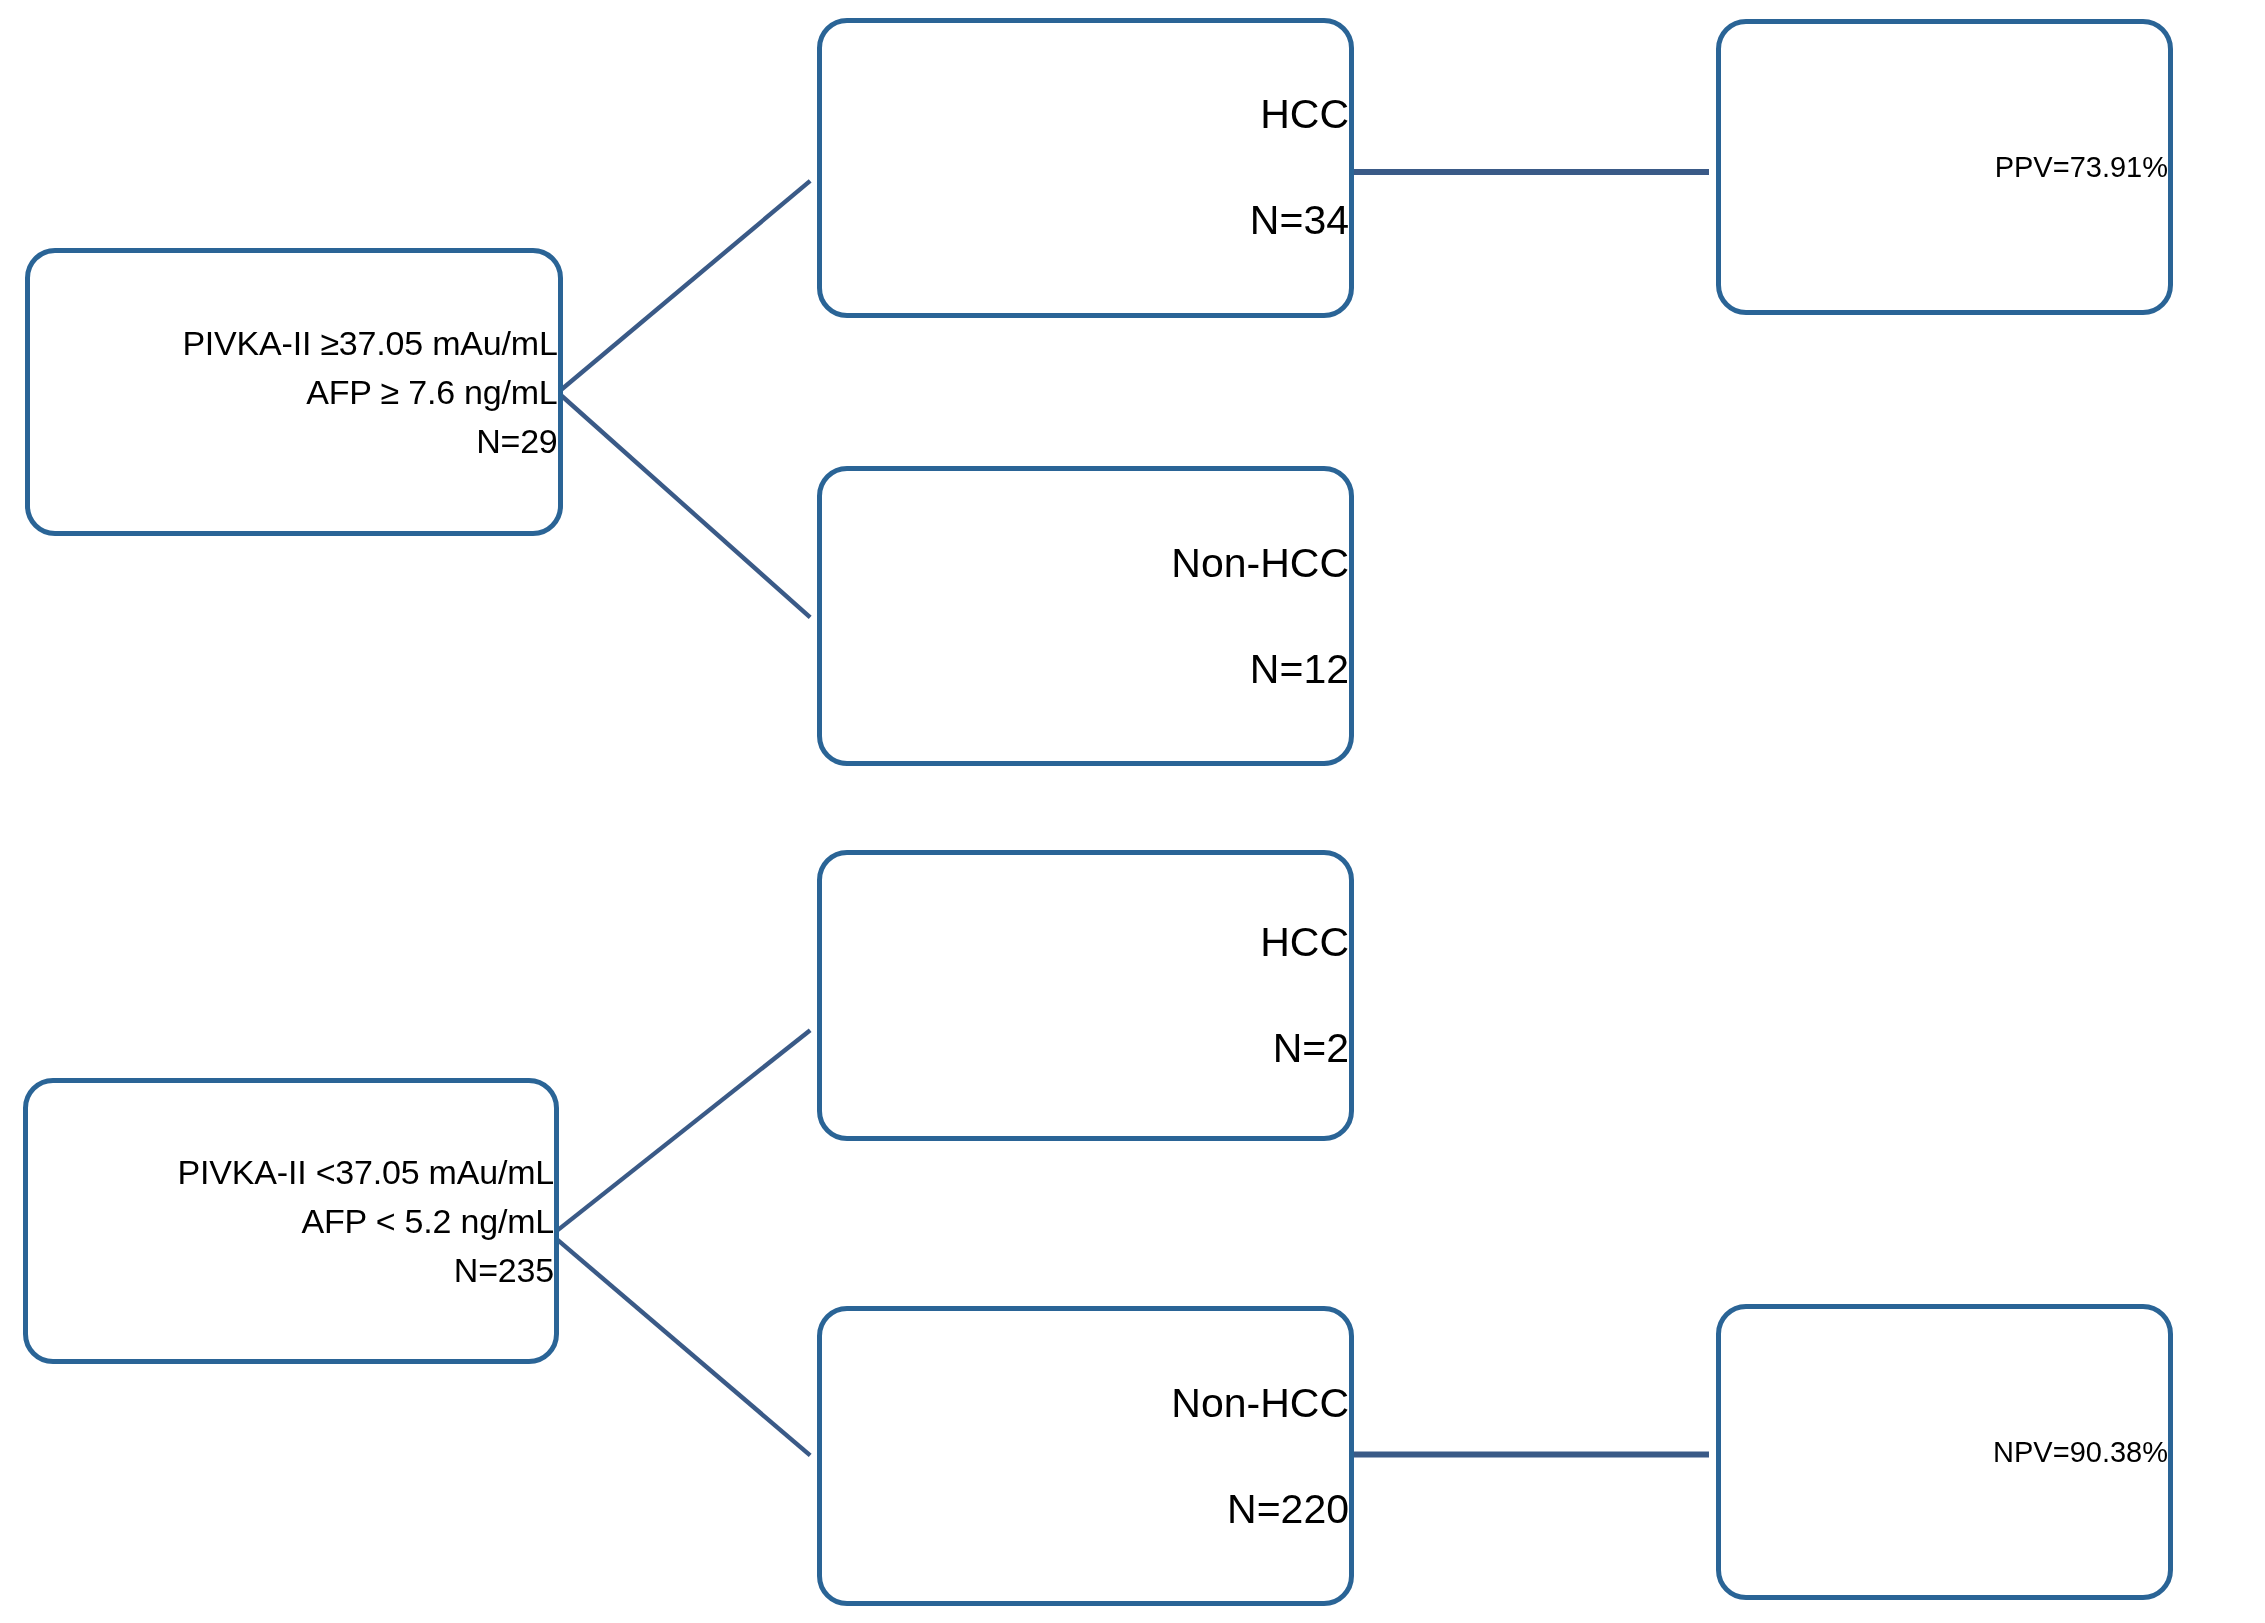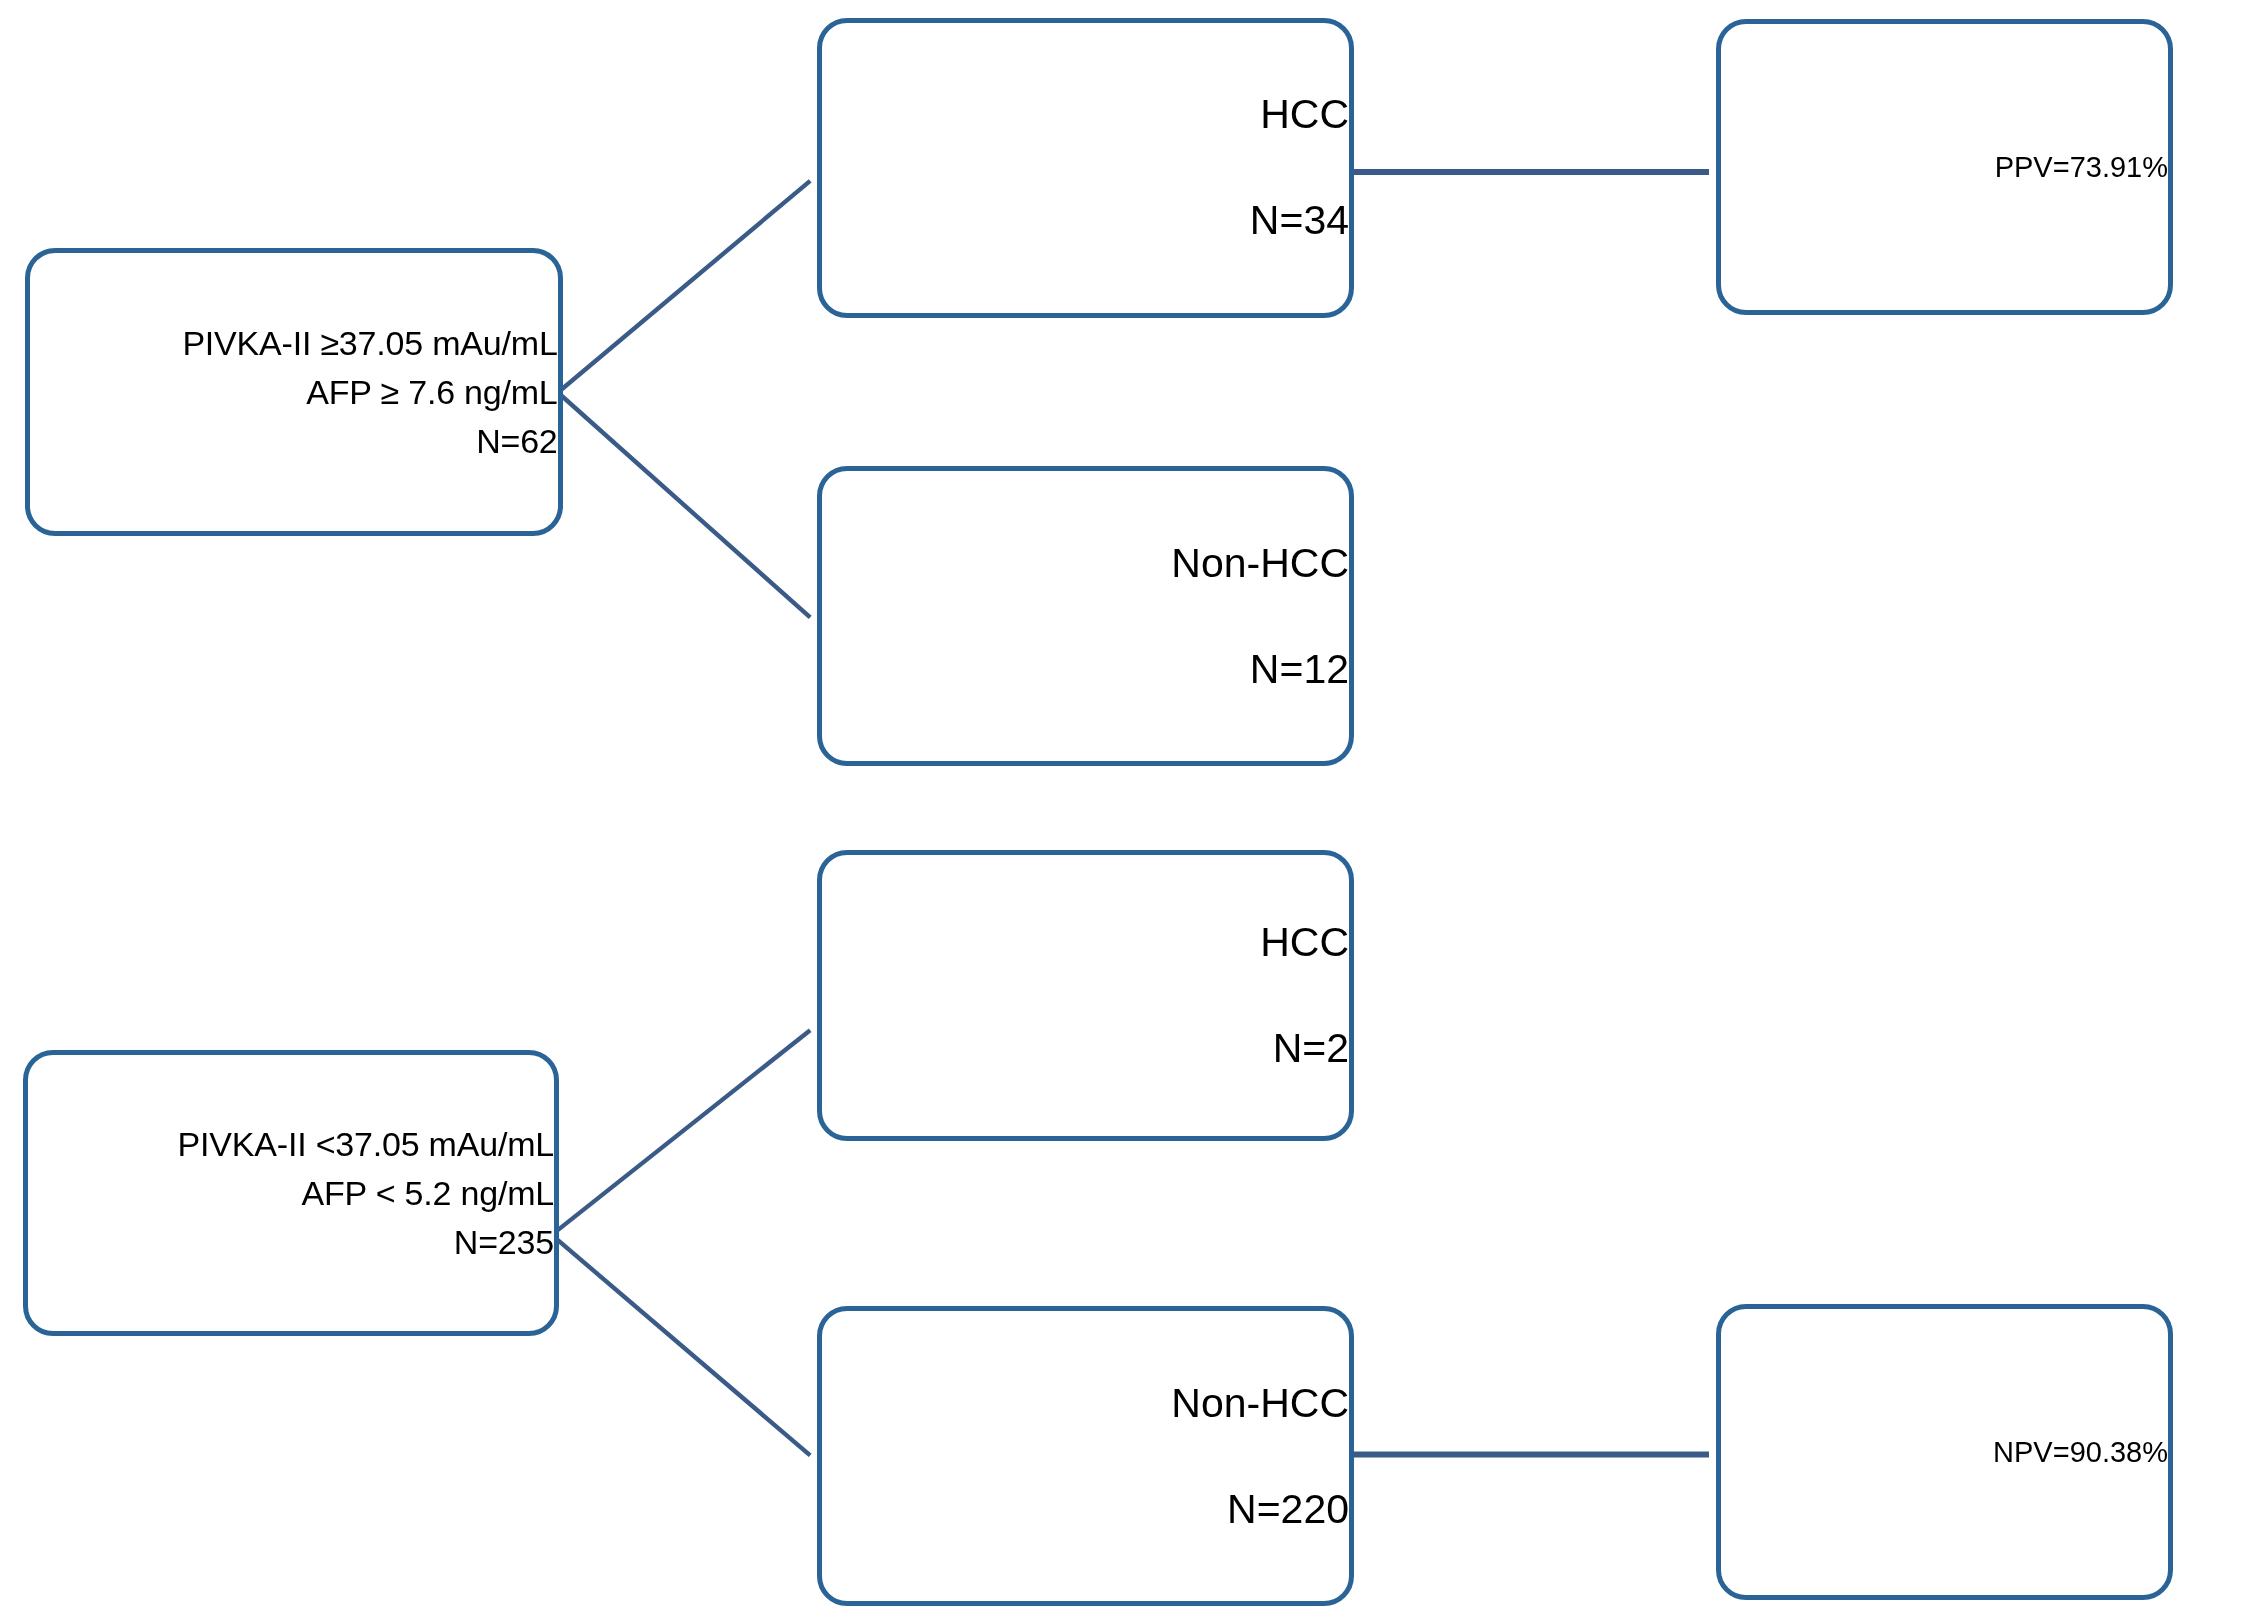--- a/index.html
+++ b/index.html
@@ -51,21 +51,21 @@
     margin-top: 53px;
   }
   
   .value {
     font-size: 29px;
     line-height: 53px;
   }
 
   
   #node-criteria-positive { left: 17.6px;   top: 248px;  width: 538px; height: 288px; }
-  #node-criteria-negative { left: 16px;   top: 1050px; width: 536px; height: 286px; }
+  #node-criteria-negative { left: 16px;   top: 1078px; width: 536px; height: 286px; }
 
   
   #node-hcc-positive      { left: 810px;  top: 17.6px;   width: 537px; height: 300px; }
   #node-nonhcc-positive   { left: 810px;  top: 466px;  width: 537px; height: 300px; }
   #node-hcc-negative      { left: 810px;  top: 850px;  width: 537px; height: 291px; }
   #node-nonhcc-negative   { left: 810px;  top: 1306px; width: 537px; height: 300px; }
 
   
   #node-ppv               { left: 1709px; top: 19.4px;   width: 457px; height: 296px; }
   #node-npv               { left: 1709px; top: 1304px; width: 457px; height: 296px; }
@@ -96,21 +96,21 @@
     <line x1="625" y1="1400" x2="918" y2="1168" stroke="#3a5a87" stroke-width="5"></line>
 
     <line x1="625" y1="1400" x2="918" y2="1650" stroke="#3a5a87" stroke-width="5"></line>
 
     <line x1="1527" y1="1649" x2="1937" y2="1649" stroke="#3a5a87" stroke-width="7"></line>
   </svg>
 
   <div class="node decision" id="node-criteria-positive">
     <span class="line">PIVKA-II ≥37.05 mAu/mL</span>
     <span class="line">AFP ≥ 7.6 ng/mL</span>
-    <span class="line">N=62</span>
+    <span class="line">N=29</span>
   </div>
 
   <div class="node decision" id="node-criteria-negative">
     <span class="line">PIVKA-II &lt;37.05 mAu/mL</span>
     <span class="line">AFP &lt; 5.2 ng/mL</span>
     <span class="line">N=235</span>
   </div>
 
   <div class="node outcome" id="node-hcc-positive">
     <span class="line">HCC</span>

